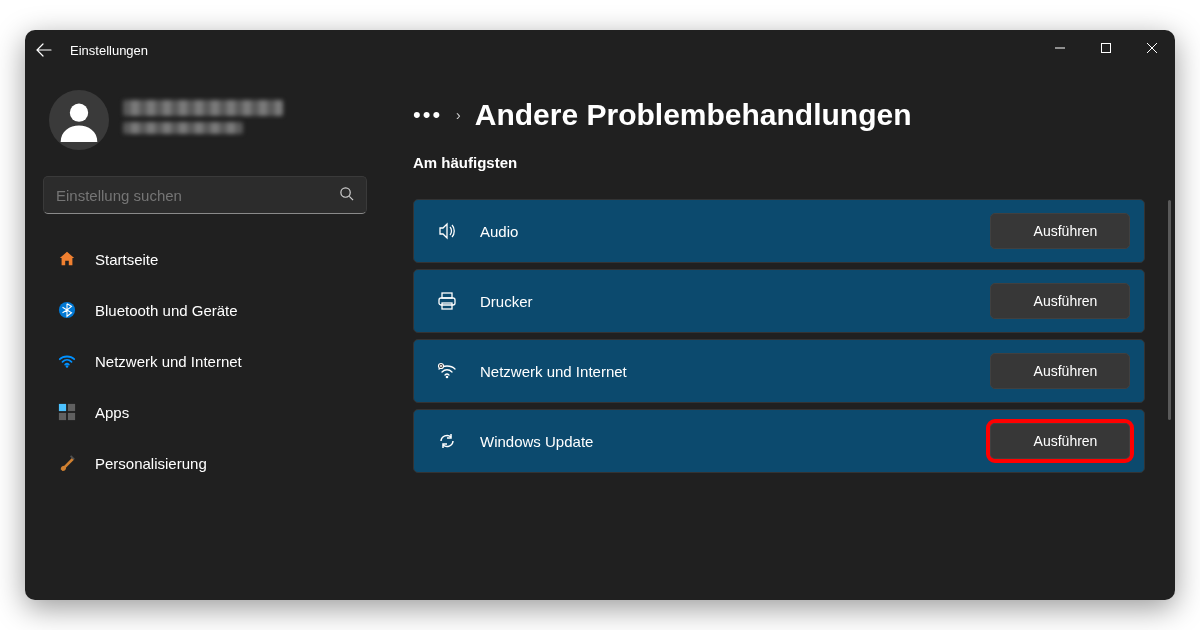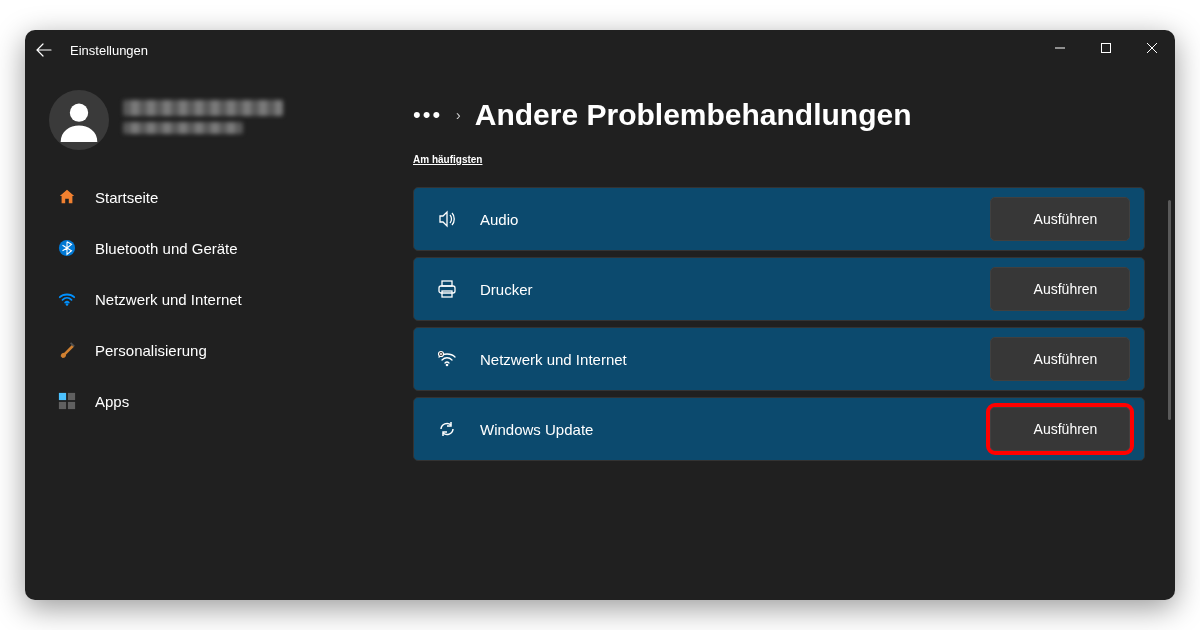--- a/index.html
+++ b/index.html
@@ -85,31 +85,31 @@
     outline: 4px solid #ff0000; outline-offset: -2px;
   }
   .nav-icon { width: 20px; height: 20px; display: flex; align-items: center; justify-content: center; }
   .main {
     flex: 1; padding: 28px 30px 0 28px; position: relative;
   }
   .breadcrumb { display: flex; align-items: center; gap: 14px; margin-bottom: 22px; }
   .bc-dots { font-size: 22px; letter-spacing: 2px; color: #ffffff; }
   .bc-chev { font-size: 14px; color: #cfcfcf; }
   .bc-title { font-size: 30px; font-weight: 700; }
-  .section-label { font-size: 10px; font-weight: 600; margin-bottom: 22px; text-decoration: underline; }
+  .section-label { font-size: 15px; font-weight: 600; margin-bottom: 28px; }
   .card {
     background: #0c4a6e; border: 1px solid #333333; border-radius: 5px;
     height: 64px; display: flex; align-items: center;
     padding: 0 14px 0 22px; margin-bottom: 6px; gap: 22px;
   }
   .card-icon { width: 22px; height: 22px; display: flex; align-items: center; justify-content: center; color: #fff; }
   .card-label { flex: 1; font-size: 15px; }
   .run-btn {
     background: #373737; border: 1px solid #404040; border-radius: 5px;
-    height: 44px; min-width: 140px;
+    height: 36px; min-width: 140px;
     display: flex; align-items: center; justify-content: center;
     font-size: 14px; color: #ffffff; padding-left: 11px;
   }
   .run-btn.highlight { outline: 4px solid #ff0000; outline-offset: 0px; }
   .scroll-ind {
     position: absolute; right: 4px; top: 130px; width: 3px; height: 220px;
     background: #5a5a5a; border-radius: 2px;
   }
 </style>
 </head>
@@ -150,20 +150,29 @@
               <circle cx="12" cy="8" r="5"></circle>
               <path d="M2 24c0-6 5-9 10-9s10 3 10 9z"></path>
             </svg>
         </div>
         <div class="profile-text">
           <div class="blur-line" style="width:160px"></div>
           <div class="blur-line small"></div>
         </div>
       </div>
 
+      <div class="search">
+        <input placeholder="Einstellung suchen" style="">
+        <span class="sicon">
+          <svg width="15" height="15" viewBox="0 0 16 16">
+              <circle cx="7" cy="7" r="5" stroke="#cfcfcf" stroke-width="1.3" fill="none"></circle>
+              <line x1="11" y1="11" x2="15" y2="15" stroke="#cfcfcf" stroke-width="1.3"></line>
+            </svg>
+        </span>
+      </div>
 
       <div class="nav">
         <div class="nav-item">
           <span class="nav-icon">
               <svg width="18" height="18" viewBox="0 0 20 20">
                 <path d="M10 2 2 9h2v8h4v-5h4v5h4V9h2z" fill="#f08030"></path>
               </svg>
             </span>
           <span>Startseite</span>
         </div>
@@ -177,40 +186,40 @@
           <span>Bluetooth und Geräte</span>
         </div>
         <div class="nav-item">
           <span class="nav-icon">
               <svg width="18" height="18" viewBox="0 0 20 20">
                 <path d="M2 8c4-4 12-4 16 0M5 11c3-3 7-3 10 0M8 14c1.5-1.5 2.5-1.5 4 0" stroke="#0091ff" stroke-width="2" fill="none" stroke-linecap="round"></path>
                 <circle cx="10" cy="16" r="1.4" fill="#0091ff"></circle>
               </svg>
             </span>
           <span>Netzwerk und Internet</span>
-        </div>
-        <div class="nav-item">
-          <span class="nav-icon">
-              <svg width="18" height="18" viewBox="0 0 20 20">
-                <path d="M3 17c0-3 2-4 4-4l9-9 2 2-9 9c0 2-1 4-4 4z" fill="#d08030"></path>
-                <path d="M14 2l4 4" stroke="#505050" stroke-width="2"></path>
-              </svg>
-            </span>
-          <span>Personalisierung</span>
         </div>
         <div class="nav-item">
           <span class="nav-icon">
               <svg width="18" height="18" viewBox="0 0 20 20">
                 <rect x="1" y="1" width="8" height="8" fill="#4cc2ff"></rect>
                 <rect x="11" y="1" width="8" height="8" fill="#606060"></rect>
                 <rect x="1" y="11" width="8" height="8" fill="#606060"></rect>
                 <rect x="11" y="11" width="8" height="8" fill="#606060"></rect>
               </svg>
             </span>
           <span>Apps</span>
+        </div>
+        <div class="nav-item">
+          <span class="nav-icon">
+              <svg width="18" height="18" viewBox="0 0 20 20">
+                <path d="M3 17c0-3 2-4 4-4l9-9 2 2-9 9c0 2-1 4-4 4z" fill="#d08030"></path>
+                <path d="M14 2l4 4" stroke="#505050" stroke-width="2"></path>
+              </svg>
+            </span>
+          <span>Personalisierung</span>
         </div>
       </div>
     </div>
 
     <div class="main">
       <div class="breadcrumb">
         <span class="bc-dots">•••</span>
         <span class="bc-chev">›</span>
         <span class="bc-title">Andere Problembehandlungen</span>
       </div>

